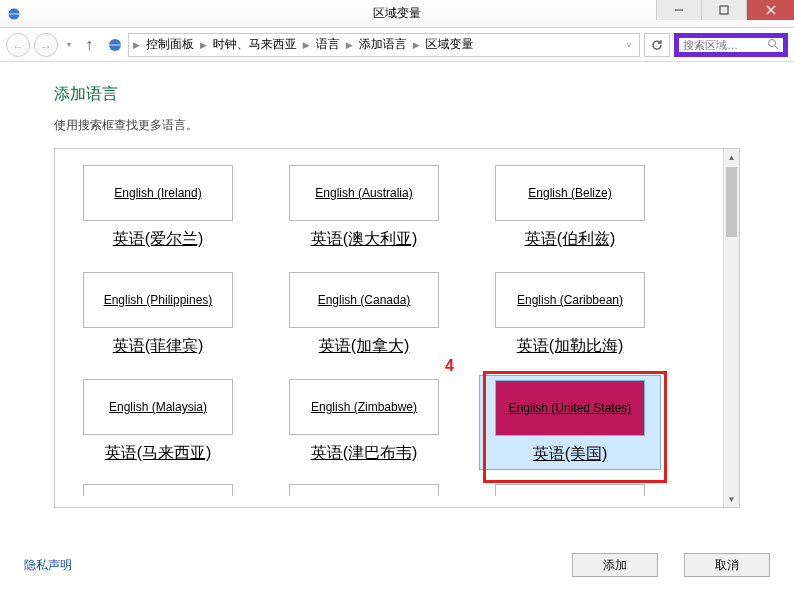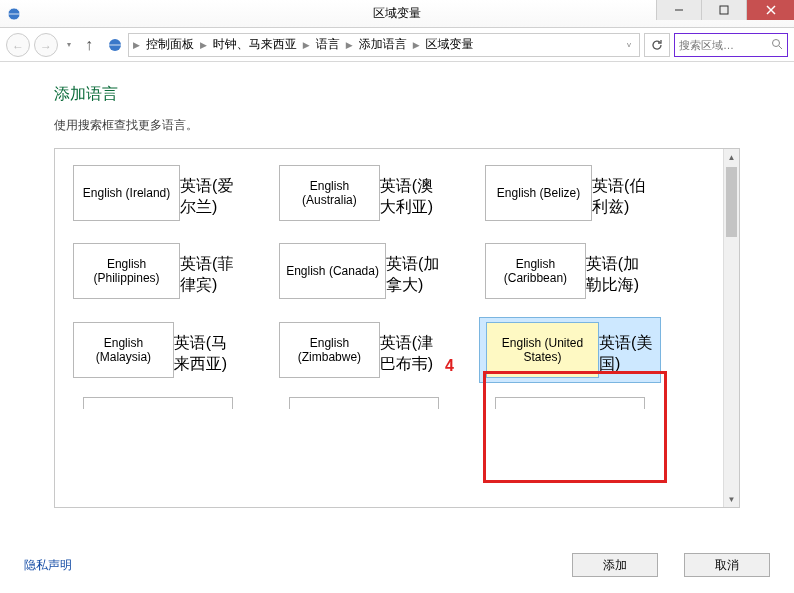--- a/index.html
+++ b/index.html
@@ -18,36 +18,36 @@
 .navbar { height: 34px; border-bottom: 1px solid #d8d8d8; display:flex; align-items:center; padding: 0 6px; gap:4px; }
 .nav-btn { width:24px; height:24px; border:1px solid #ccc; border-radius:50%; display:flex; align-items:center; justify-content:center; color:#bbb; font-size:12px; background:#fafafa; }
 .nav-dd { width:14px; display:flex; align-items:center; justify-content:center; color:#888; font-size:8px; }
 .nav-up { width:18px; height:18px; display:flex; align-items:center; justify-content:center; color:#555; }
 .addr-icon { width:18px; height:18px; margin-left:4px; display:flex; align-items:center; justify-content:center; }
 .breadcrumb { flex:1; height:24px; border:1px solid #ccc; display:flex; align-items:center; font-size:12px; padding:0 4px; gap:6px; overflow:hidden; }
 .bc-item { color:#000; white-space:nowrap; }
 .bc-sep { color:#888; font-size:9px; }
 .bc-dd { margin-left:auto; color:#888; font-size:8px; padding-right:4px; }
 .refresh { width:26px; height:24px; border:1px solid #ccc; display:flex; align-items:center; justify-content:center; color:#555; }
-.searchbox { width:114px; height:24px; border:1px solid #6d28d9; display:flex; align-items:center; padding:0 4px; gap:0; }
+.searchbox { width:114px; height:24px; border:5px solid #6d28d9; display:flex; align-items:center; padding:0 4px; gap:0; }
 .searchbox input { border:none; outline:none; font-size:11px; flex:1; width:60px; color:#888; }
 .searchbox .sicon { color:#888; }
 
 
 .content { padding: 22px 54px 0 54px; }
 .heading { font-size:16px; color:#0b6b3a; margin-bottom:12px; }
 .subhead { font-size:12px; color:#404040; margin-bottom:14px; }
 
 .grid-wrap { border:1px solid #c8c8c8; height:360px; position:relative; overflow:hidden; }
 .grid-scroll { position:absolute; top:0; left:0; right:16px; bottom:0; overflow:hidden; padding:16px 18px 0 18px; }
 .lang-grid { display:grid; grid-template-columns: repeat(3, 170px); gap: 22px 36px; }
-.lang-cell { display:flex; flex-direction:row; align-items:center; position:relative; }
+.lang-cell { display:flex; flex-direction:column; align-items:center; position:relative;text-decoration:underline; }
 .lang-tile { width:150px; height:56px; border:1px solid #b8b8b8; background:#fff; display:flex; align-items:center; justify-content:center; text-align:center; font-size:12px; padding:4px; cursor:pointer; }
 .lang-caption { font-size:16px; margin-top:8px; }
-.lang-cell.selected .lang-tile { background:#fef9c3; border:1px solid #7ab5e0; }
+.lang-cell.selected .lang-tile { background:#be185d; border:1px solid #7ab5e0; }
 .lang-cell.selected { background:#cde8ff; padding:4px 6px; margin:-4px -6px; border:1px solid #7ab5e0; }
 .sel-overlay { position:absolute; border:3px solid #e02020; pointer-events:none; }
 .annot { position:absolute; color:#e02020; font-size:16px; font-weight:bold; }
 
 
 .vscroll { position:absolute; right:0; top:0; bottom:0; width:16px; background:#f0f0f0; border-left:1px solid #ddd; }
 .vscroll .arrow { height:16px; display:flex; align-items:center; justify-content:center; font-size:8px; color:#666; }
 .vscroll .thumb { position:absolute; left:2px; right:2px; top:18px; height:70px; background:#c4c4c4; }
 
 

